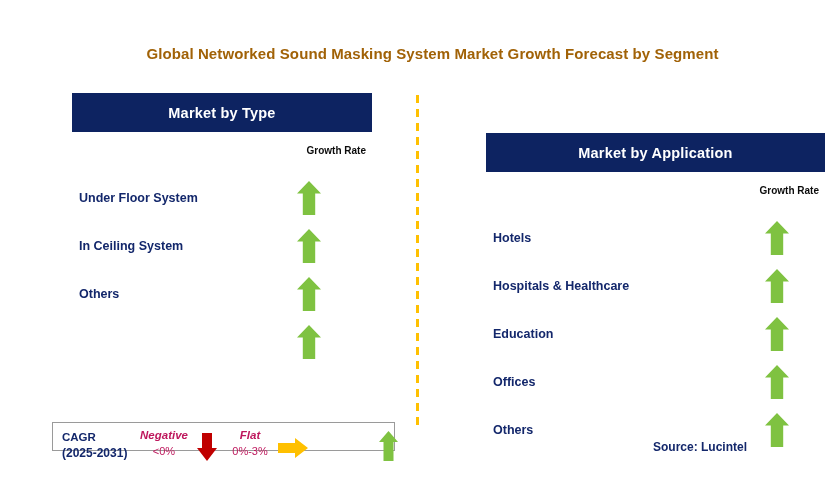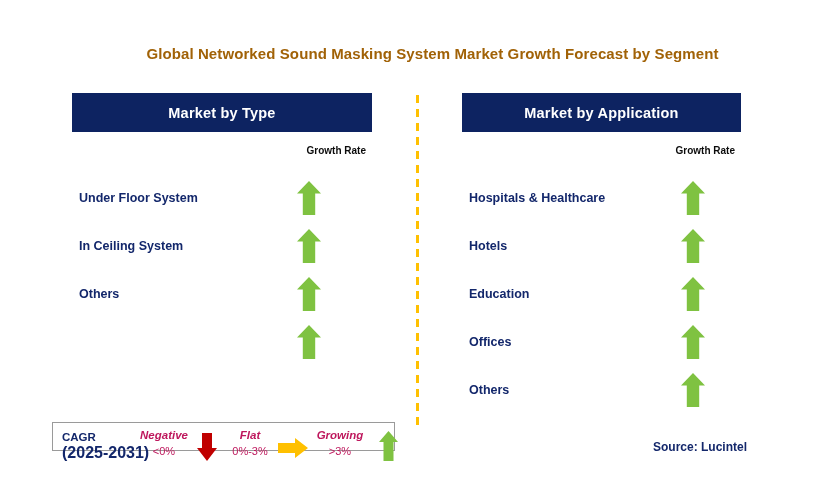--- a/index.html
+++ b/index.html
@@ -34,21 +34,21 @@
     white-space: nowrap;
     padding-left: 18px;
   }
 
   
   .panel {
     position: absolute;
     top: 93px;
   }
   .panel.left  { left: 72px;  width: 300px; }
-  .panel.right { left: 462px; width: 279px; }
+  .panel.right { left: 486px; width: 339px; margin-top: 40px; }
 
   .panel-header {
     height: 39px;
     background: #0D2361;
     color: #ffffff;
     font-size: 14.5px;
     font-weight: bold;
     display: flex;
     align-items: center;
     justify-content: center;
@@ -127,21 +127,21 @@
     position: absolute;
     left: 9px;
     top: 6px;
     color: #13276B;
     font-size: 11.5px;
     font-weight: bold;
     line-height: 16px;
     white-space: nowrap;
   }
   .legend-cagr .range {
-    font-size: 16px;
+    font-size: 12px;
     display: block;
   }
 
   .legend-item {
     position: absolute;
     top: 5px;
     text-align: center;
     color: #be185d;
     white-space: nowrap;
   }
@@ -232,30 +232,30 @@
   </div>
 
   <div class="divider"></div>
 
   <div class="panel right">
     <div class="panel-header">Market by Application</div>
     <div class="growth-rate-label">Growth Rate</div>
     <div class="rows">
 
       <div class="seg-row">
+        <span class="seg-label">Hotels</span>
+        <span class="seg-arrow">
+          <svg viewBox="0 0 26 36" width="26" height="36" aria-hidden="true">
+            <path d="M13 1 L25 13.5 L19.2 13.5 L19.2 35 L6.8 35 L6.8 13.5 L1 13.5 Z" fill="#7FC241"></path>
+          </svg>
+        </span>
+      </div>
+
+      <div class="seg-row">
         <span class="seg-label">Hospitals &amp; Healthcare</span>
-        <span class="seg-arrow">
-          <svg viewBox="0 0 26 36" width="26" height="36" aria-hidden="true">
-            <path d="M13 1 L25 13.5 L19.2 13.5 L19.2 35 L6.8 35 L6.8 13.5 L1 13.5 Z" fill="#7FC241"></path>
-          </svg>
-        </span>
-      </div>
-
-      <div class="seg-row">
-        <span class="seg-label">Hotels</span>
         <span class="seg-arrow">
           <svg viewBox="0 0 26 36" width="26" height="36" aria-hidden="true">
             <path d="M13 1 L25 13.5 L19.2 13.5 L19.2 35 L6.8 35 L6.8 13.5 L1 13.5 Z" fill="#7FC241"></path>
           </svg>
         </span>
       </div>
 
       <div class="seg-row">
         <span class="seg-label">Education</span>
         <span class="seg-arrow">
@@ -307,24 +307,20 @@
       <div class="legend-item flat">
         <span class="lbl">Flat</span>
         <span class="val">0%-3%</span>
       </div>
       <span class="legend-icon right">
         <svg viewBox="0 0 32 22" width="32" height="22" aria-hidden="true">
           <path d="M31 11 L18 21 L18 16 L1 16 L1 6 L18 6 L18 1 Z" fill="#FFC000"></path>
         </svg>
       </span>
 
-      <div class="legend-item growing">
-        <span class="lbl">Growing</span>
-        <span class="val">&gt;3%</span>
-      </div>
       <span class="legend-icon up">
         <svg viewBox="0 0 21 32" width="21" height="32" aria-hidden="true">
           <path d="M10.5 1 L20 12 L15.5 12 L15.5 31 L5.5 31 L5.5 12 L1 12 Z" fill="#7FC241"></path>
         </svg>
       </span>
 
     </div>
   </div>
 
   <div class="source">Source: Lucintel</div>

